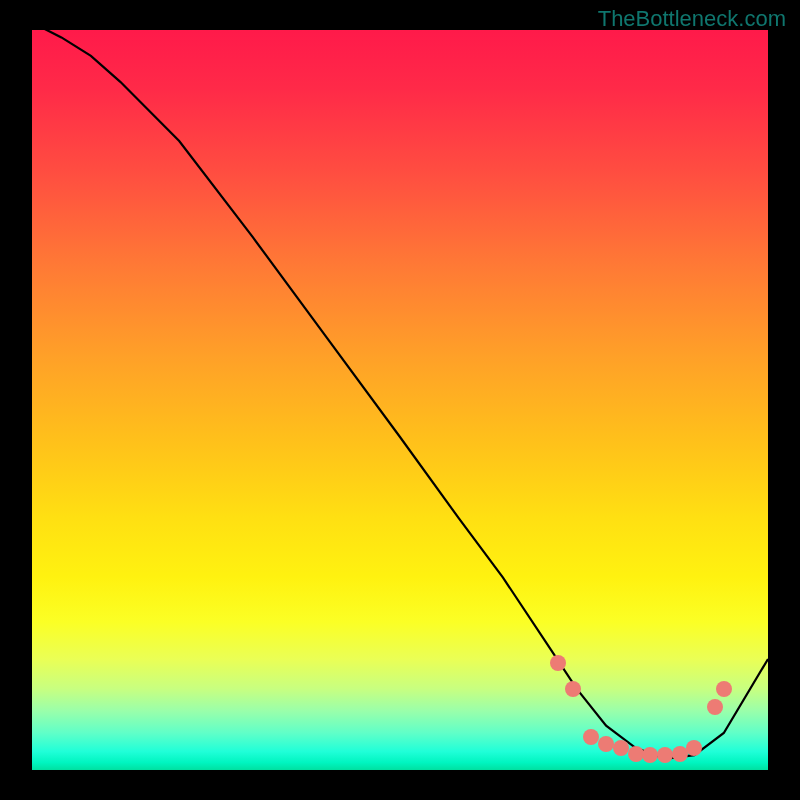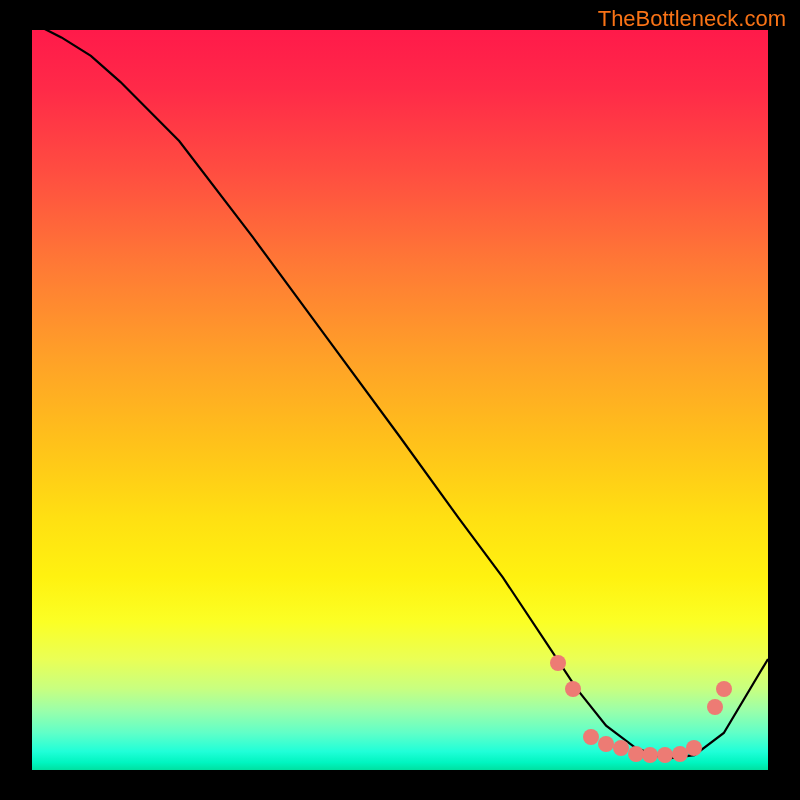--- a/index.html
+++ b/index.html
@@ -7,21 +7,21 @@
     width: 800px;
     height: 800px;
     background: #000;
     position: relative;
     font-family: Arial, sans-serif;
   }
   .watermark {
     position: absolute;
     top: 6px;
     right: 14px;
-    color: #f97316;
+    color: #0f766e;
     font-size: 22px;
     font-weight: 500;
     z-index: 10;
   }
   .plot-area {
     position: absolute;
     left: 32px;
     top: 30px;
     width: 736px;
     height: 740px;

